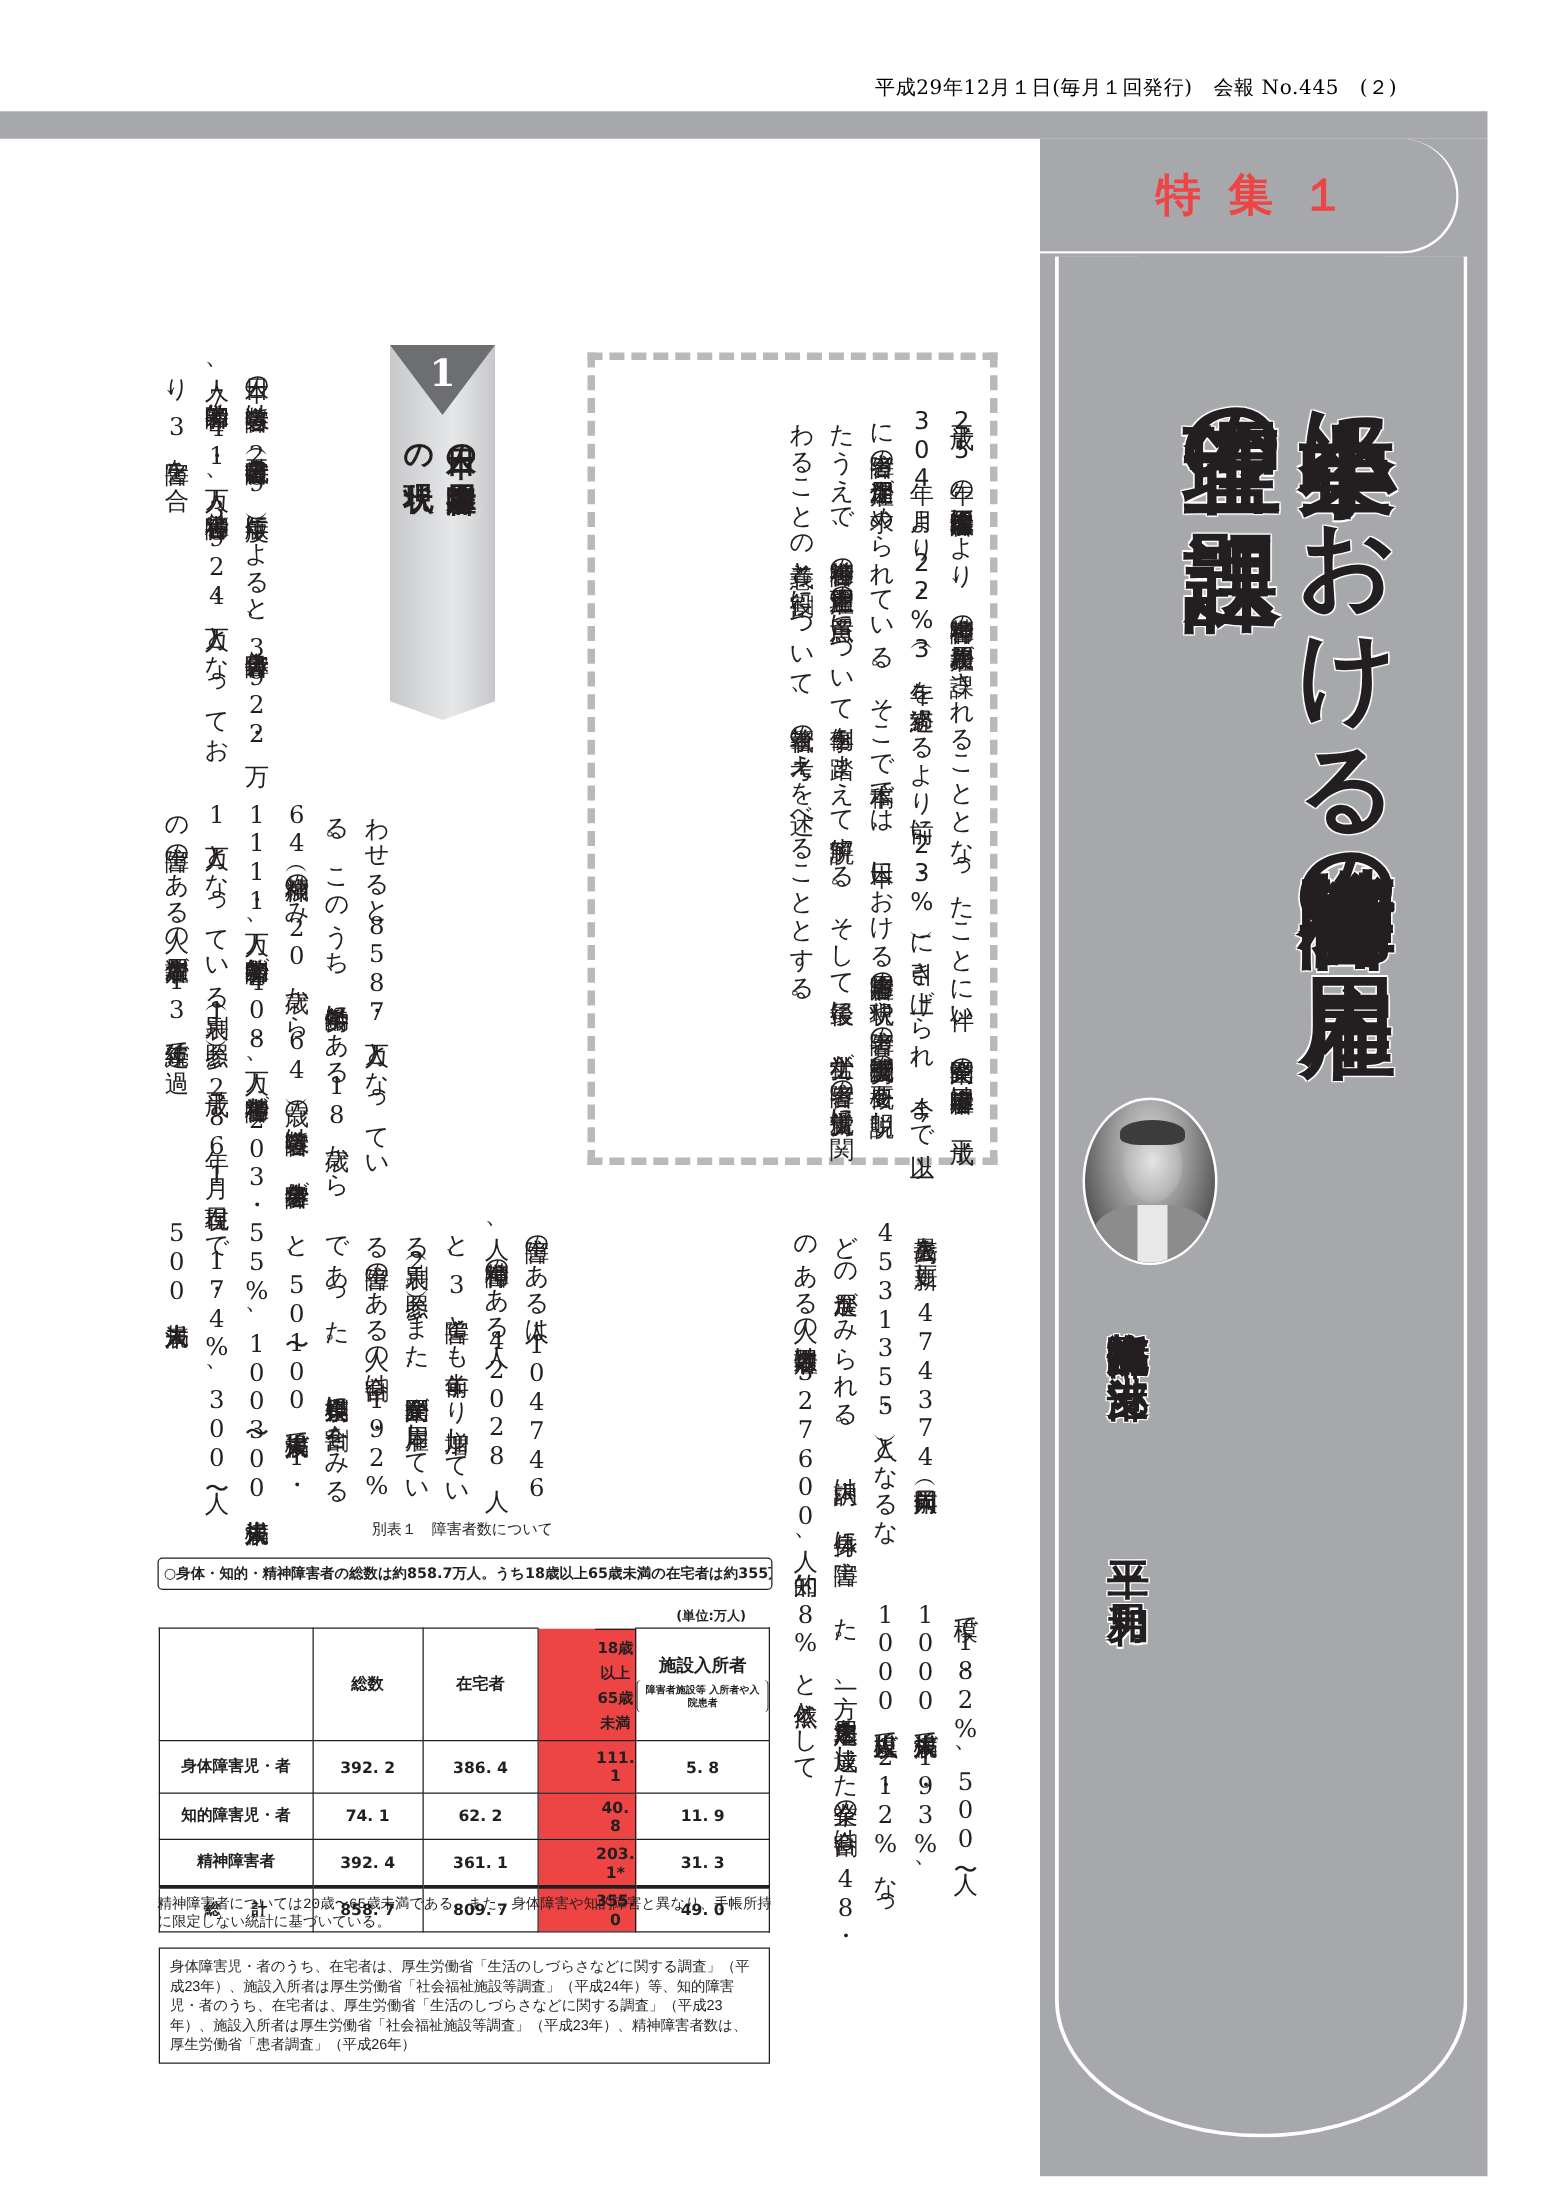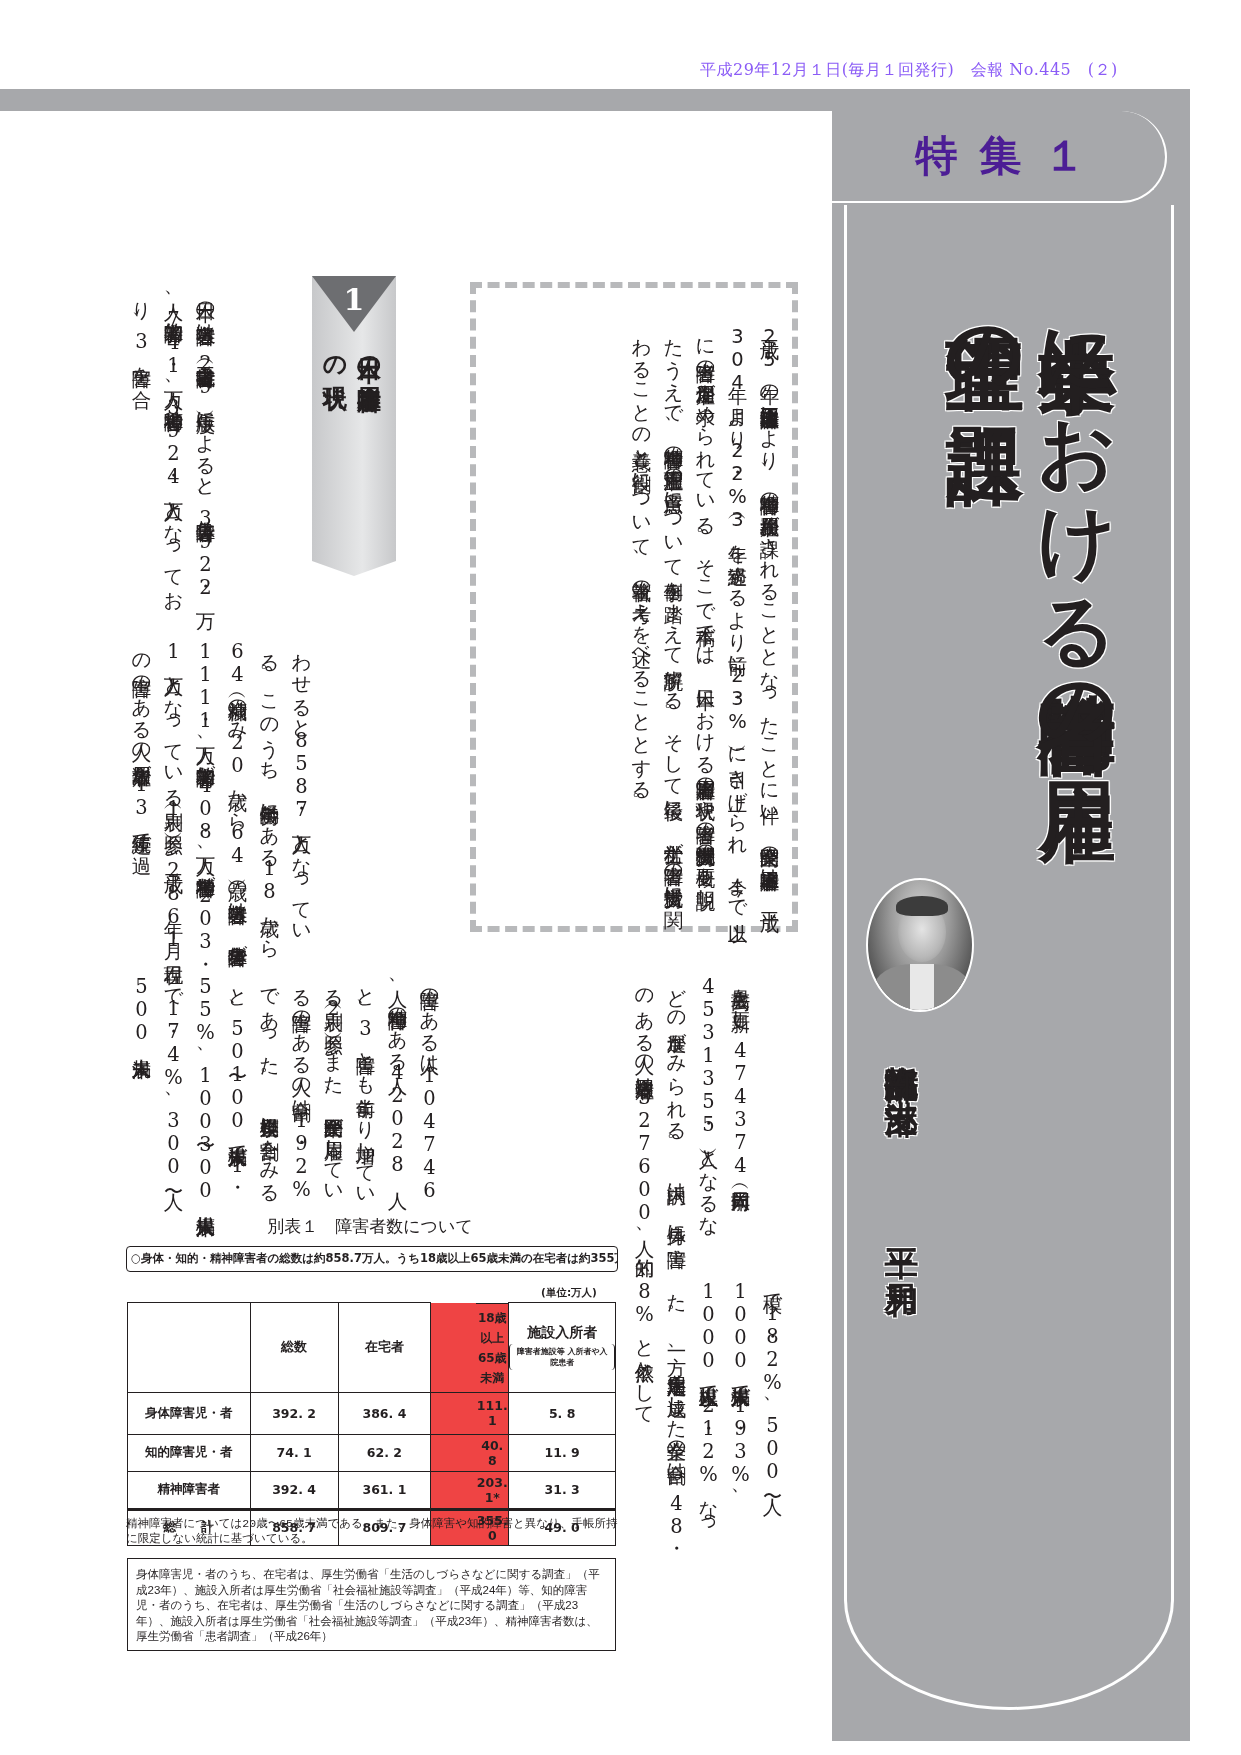--- a/index.html
+++ b/index.html
@@ -1,36 +1,36 @@
 <!DOCTYPE html>
 <html><head>
 <meta charset="utf-8">
 <style>
   * { box-sizing: border-box; margin: 0; padding: 0; }
   html, body { width: 1241px; height: 1755px; background: #ffffff; overflow: hidden; }
   body { position: relative; font-family: "DejaVu Serif", "Liberation Serif", serif; color: #231f20; }
 
   .header-line {
     position: absolute; top: 60px; left: 700px; width: 480px;
-    font-size: 16px; letter-spacing: 0.5px; color: #8b5cf6; white-space: nowrap;
+    font-size: 16px; letter-spacing: 0.5px; color: #000000; white-space: nowrap;
   }
   .top-band { position: absolute; top: 89px; left: 0; width: 1190px; height: 22px; background: #a7a8ab; }
 
   
   .feature-panel {
     position: absolute; left: 832px; top: 111px; width: 358px; height: 1630px;
     background: #a7a8ab;
   }
   .feature-label {
     position: absolute; left: 832px; top: 111px; width: 335px; height: 92px;
     border: 2px solid #fff; border-left: none; border-top: none;
     border-radius: 0 46px 46px 0;
     display: flex; align-items: center; justify-content: center;
     font-family: "DejaVu Sans", "Liberation Sans", sans-serif; font-weight: bold;
-    font-size: 42px; letter-spacing: 22px; color: #4c1d95; padding-left: 26px;
+    font-size: 36px; letter-spacing: 22px; color: #ef4444; padding-left: 26px;
   }
   .title-capsule {
     position: absolute; left: 844px; top: 205px; width: 330px; height: 1505px;
     border: 3px solid #fff; border-top: none;
     border-radius: 0 0 165px 165px / 0 0 110px 110px;
   }
 
   .vtext { writing-mode: vertical-rl; text-orientation: upright; }
 
   .main-title {
@@ -100,21 +100,21 @@
   }
   .col-a { left: 125px; top: 288px; height: 320px; }
   .col-b { left: 125px; top: 640px; height: 320px; }
   .col-c { left: 125px; top: 975px; height: 230px; }
   .col-d { left: 628px; top: 975px; height: 270px; }
   .col-e { left: 628px; top: 1280px; height: 290px; }
 
   
   .table-title {
     position: absolute; left: 120px; top: 1215px; width: 500px; text-align: center;
-    font-family: "DejaVu Sans", "Liberation Sans", sans-serif; font-size: 17px; color: #231f20;
+    font-family: "DejaVu Sans", "Liberation Sans", sans-serif; font-size: 12px; color: #231f20;
   }
   .summary-box {
     position: absolute; left: 126px; top: 1246px; width: 492px; height: 26px;
     border: 1.5px solid #231f20; border-radius: 4px;
     font-family: "DejaVu Sans", "Liberation Sans", sans-serif; font-weight: bold;
     font-size: 11.5px; line-height: 23px; padding-left: 4px; white-space: nowrap; overflow: hidden;
   }
   .unit-label {
     position: absolute; left: 520px; top: 1286px; width: 98px; text-align: center;
     font-family: "DejaVu Sans", "Liberation Sans", sans-serif; font-weight: bold; font-size: 10.5px;

